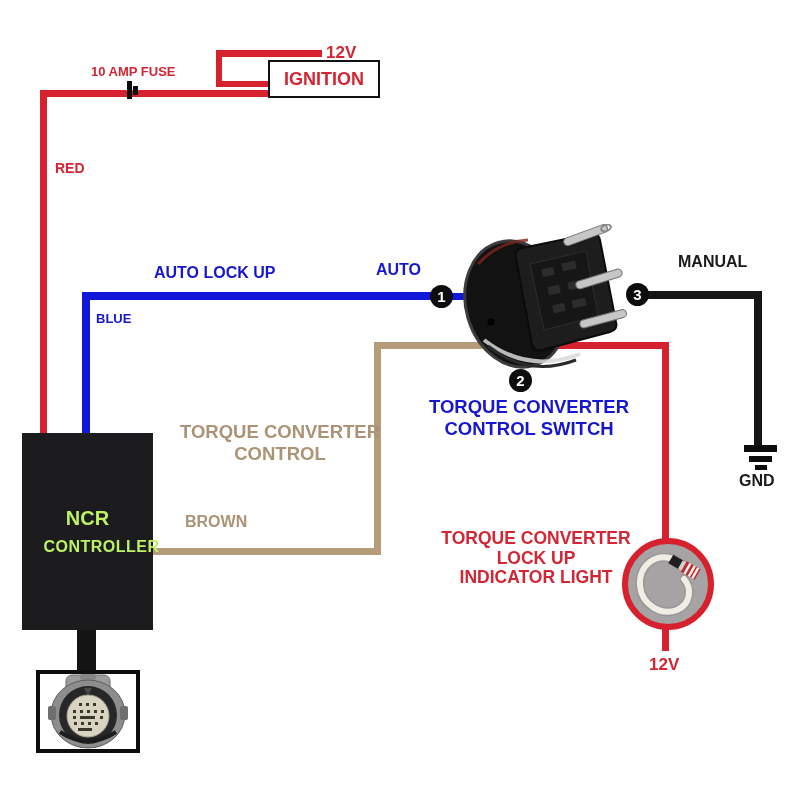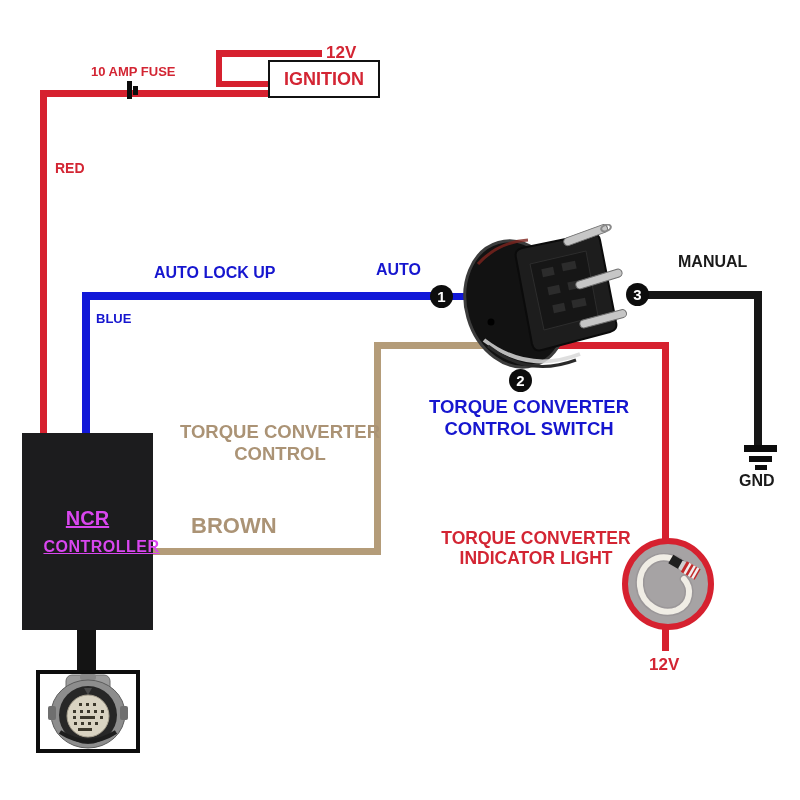--- a/index.html
+++ b/index.html
@@ -29,21 +29,21 @@
     z-index:6;
   }
   #ignition-box{
     left:268px;top:60px;width:112px;height:38px;background:#ffffff;border:2px solid #111;
     display:flex;align-items:center;justify-content:center;color:var(--red-text);
     font-size:18px;z-index:3;box-sizing:border-box;
   }
   #ncr-box{
     left:22px;top:433px;width:131px;height:197px;background:#1c1c1e;z-index:3;
     display:flex;flex-direction:column;align-items:center;justify-content:center;
-    color:#d946ef;text-align:center;row-gap:8px;text-decoration:underline;
+    color:#bef264;text-align:center;row-gap:8px;
   }
   #ncr-box .l1{font-size:20px;}
   #ncr-box .l2{font-size:16px;letter-spacing:.5px;margin-left:28px;}
   #connector-box{
     left:36px;top:670px;width:104px;height:83px;background:#fff;border:4px solid #0d0d0d;
     box-sizing:border-box;z-index:3;display:flex;align-items:center;justify-content:center;
   }
   #indicator-light{
     left:622px;top:538px;width:92px;height:92px;border-radius:50%;
     border:6px solid var(--red);background:var(--grey-fill);box-sizing:border-box;z-index:4;
@@ -189,19 +189,20 @@
 
 <div class="lbl blue centered" style="left:529px;top:396px;font-size:18.5px;line-height:21.5px;">
   <div>TORQUE CONVERTER</div>
   <div>CONTROL SWITCH</div>
 </div>
 
 <div class="lbl tan centered" style="left:280px;top:421px;font-size:18.5px;line-height:22px;">
   <div>TORQUE CONVERTER</div>
   <div>CONTROL</div>
 </div>
-<div class="lbl tan" style="left:191px;top:513px;font-size:22px;">BROWN</div>
+<div class="lbl tan" style="left:185px;top:513px;font-size:16px;">BROWN</div>
 
 <div class="lbl red centered" style="left:536px;top:529px;font-size:17.5px;line-height:19.5px;">
   <div>TORQUE CONVERTER</div>
+  <div>LOCK UP</div>
   <div>INDICATOR LIGHT</div>
 </div>
 <div class="lbl red" style="left:649px;top:655px;font-size:17px;">12V</div>
 
 </body></html>

